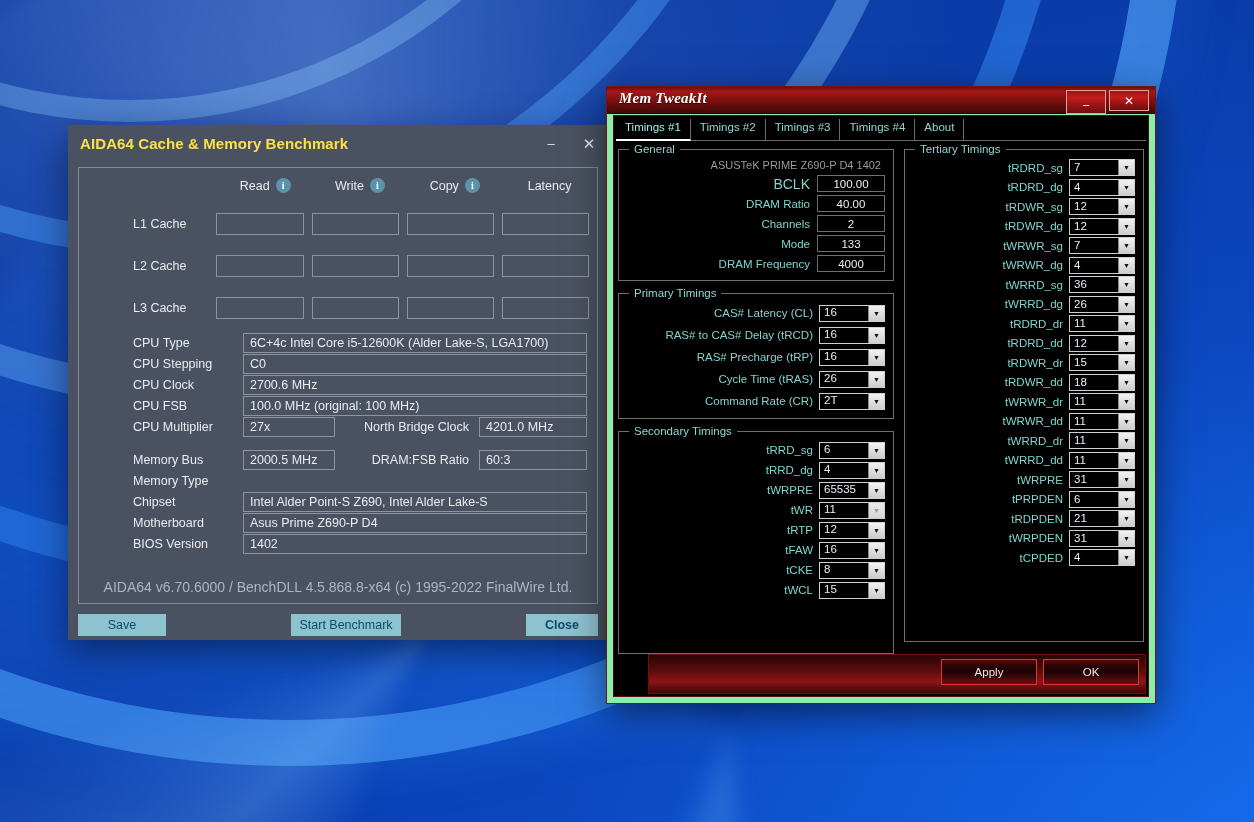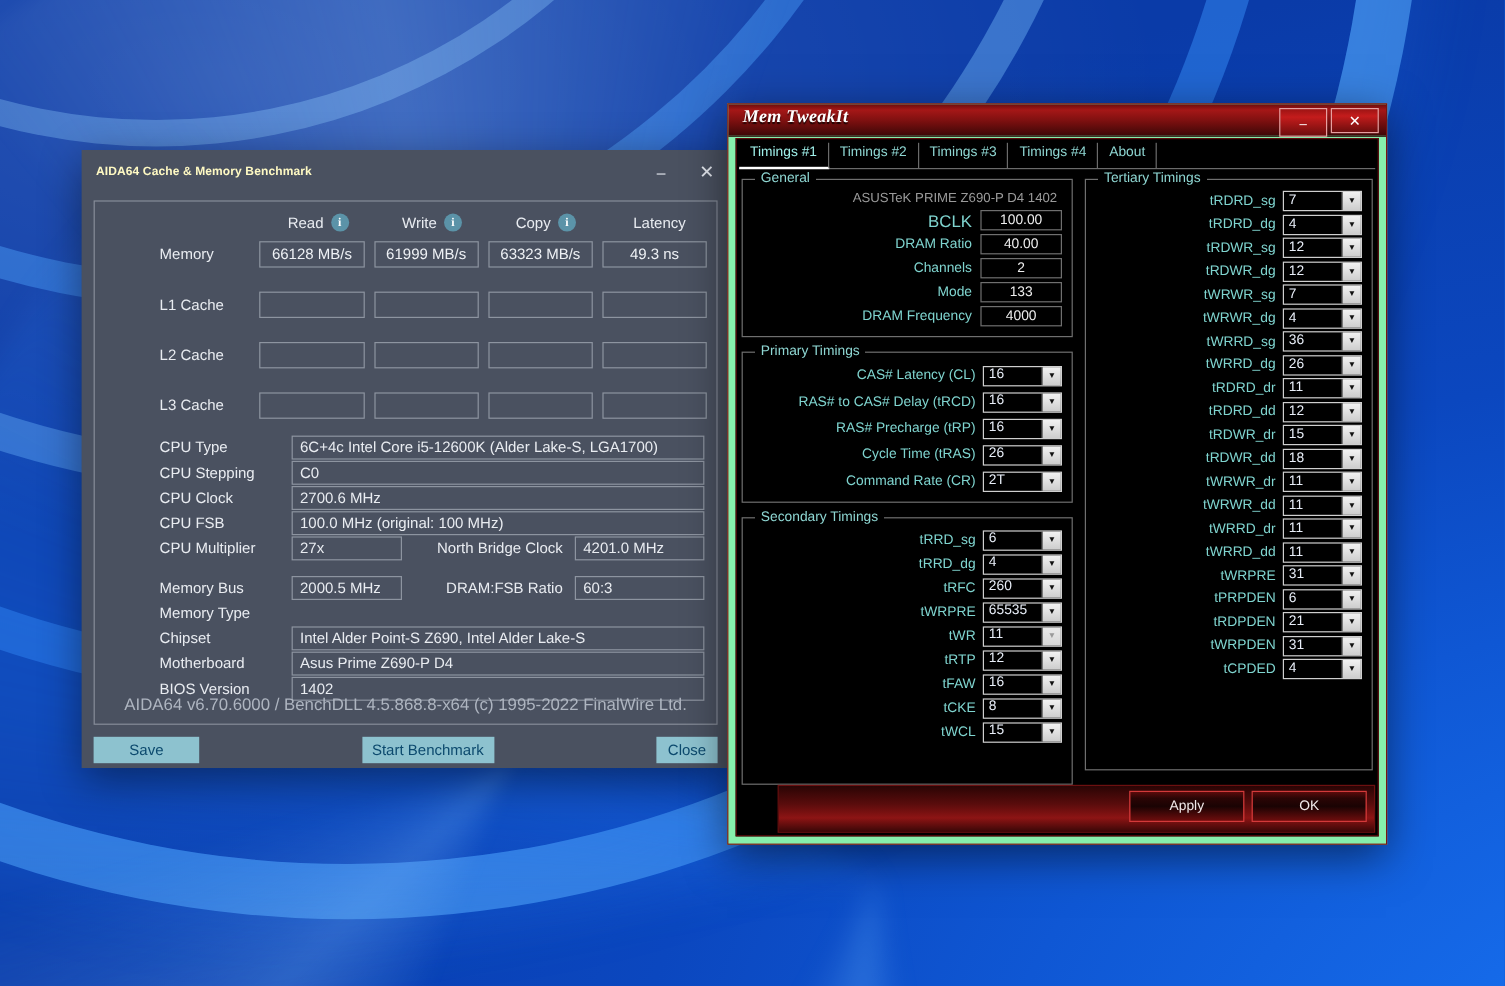--- a/index.html
+++ b/index.html
@@ -40,21 +40,21 @@
   .vig{position:absolute;inset:0;background:radial-gradient(130% 100% at 15% 8%, rgba(255,255,255,.12), rgba(0,0,0,0) 48%);}
 
   
   #aida{
     position:absolute;left:68px;top:125px;width:540px;height:515px;
     background:#4a5160;color:#e9ecf1;
     box-shadow:0 10px 34px rgba(0,0,0,.45);
     font-size:12.5px;
   }
   #aida .title{height:36px;display:flex;align-items:center;padding:0 0 0 12px;}
-  #aida .title .t{font-size:10px;font-weight:bold;letter-spacing:.1px;color:#fef9c3;}
+  #aida .title .t{font-size:15px;font-weight:bold;letter-spacing:.1px;color:#fde047;}
   #aida .title .spacer{flex:1;}
   #aida .winbtn{width:38px;height:30px;display:flex;align-items:center;justify-content:center;
       color:#e3e7ee;font-size:15px;line-height:1;cursor:default;}
   #aida .winbtn.min{font-size:13px;}
   #aida .body{margin:6px 10px 0 10px;border:1px solid #868d99;height:435px;position:relative;padding-left:44px;}
   .bm-head{display:flex;padding:10px 0 0 0;}
   .bm-head .lbl{width:104px;}
   .bm-col{width:104px;text-align:center;display:flex;align-items:center;justify-content:center;gap:6px;
       font-size:12.5px;color:#e9ecf1;}
   .bm-col + .bm-col{margin-left:0;}
@@ -75,21 +75,21 @@
       padding-right:10px;font-size:12.5px;}
   .sys-row .v2{width:108px;border:1px solid #8d94a0;display:flex;align-items:center;padding-left:6px;
       font-size:12.5px;box-sizing:border-box;}
   .gap{height:12px;}
   .foot{position:absolute;left:0;right:0;bottom:8px;text-align:center;color:#aeb5c0;font-size:14px;}
   .btnrow{display:flex;align-items:center;margin-top:10px;padding:0 10px;}
   .abtn{height:22px;background:#8dc2cf;color:#0c4a6e;display:flex;align-items:center;justify-content:center;
       font-size:12.5px;cursor:default;}
   .abtn.save{width:88px;}
   .abtn.bench{width:110px;margin:0 auto;}
-  .abtn.close{width:51px;}
+  .abtn.close{width:72px;font-weight:bold;}
 
   
   #mtw{
     position:absolute;left:606px;top:86px;width:548px;height:616px;
     background:#86efac;
     border:1px solid #7a1212;
     box-shadow:0 10px 34px rgba(0,0,0,.5);
     font-size:11.5px;color:#d8d8d8;
   }
   #mtw .tbar{height:26px;position:relative;
@@ -174,27 +174,20 @@
       <div class="bm-col">
         <span>Copy</span>
         <span class="iicon">i</span>
       </div>
       <div class="bm-col">
         <span>Latency</span>
       </div>
     </div>
 
     <div>
-      <div class="bm-row">
-        <div class="rl">Memory</div>
-        <div class="bm-cell">66128 MB/s</div>
-        <div class="bm-cell">61999 MB/s</div>
-        <div class="bm-cell">63323 MB/s</div>
-        <div class="bm-cell">49.3 ns</div>
-      </div>
       <div class="bm-row" style="margin-top:20px">
         <div class="rl">L1 Cache</div>
         <div class="bm-cell"></div>
         <div class="bm-cell"></div>
         <div class="bm-cell"></div>
         <div class="bm-cell"></div>
       </div>
       <div class="bm-row" style="margin-top:20px">
         <div class="rl">L2 Cache</div>
         <div class="bm-cell"></div>
@@ -372,27 +365,20 @@
             </div>
           </div>
           <div class="drow" style="height:20px">
             <div class="dlab">tRRD_dg</div>
             <div class="combo">
               <div class="cv">4</div>
               <div class="arw">▼</div>
             </div>
           </div>
           <div class="drow" style="height:20px">
-            <div class="dlab">tRFC</div>
-            <div class="combo">
-              <div class="cv">260</div>
-              <div class="arw">▼</div>
-            </div>
-          </div>
-          <div class="drow" style="height:20px">
             <div class="dlab">tWRPRE</div>
             <div class="combo">
               <div class="cv">65535</div>
               <div class="arw">▼</div>
             </div>
           </div>
           <div class="drow" style="height:20px">
             <div class="dlab">tWR</div>
             <div class="combo disabled">
               <div class="cv">11</div>

